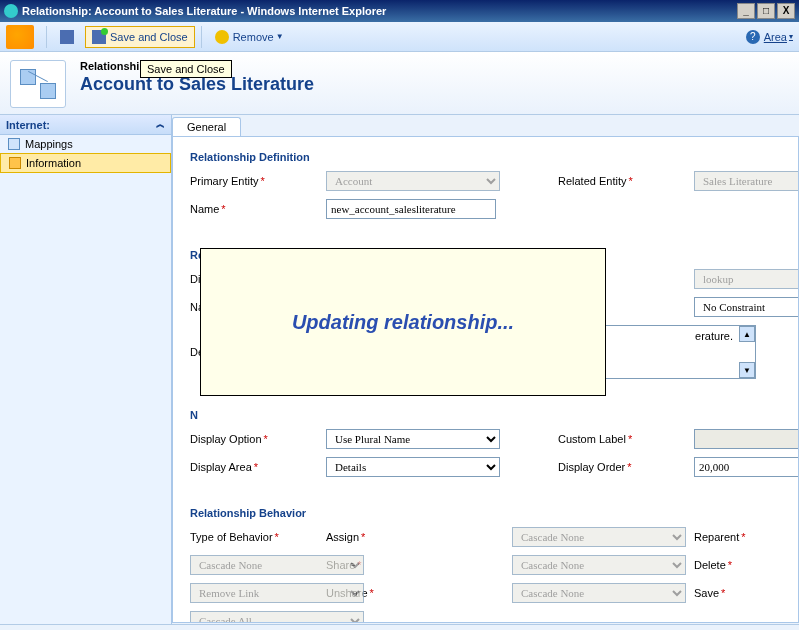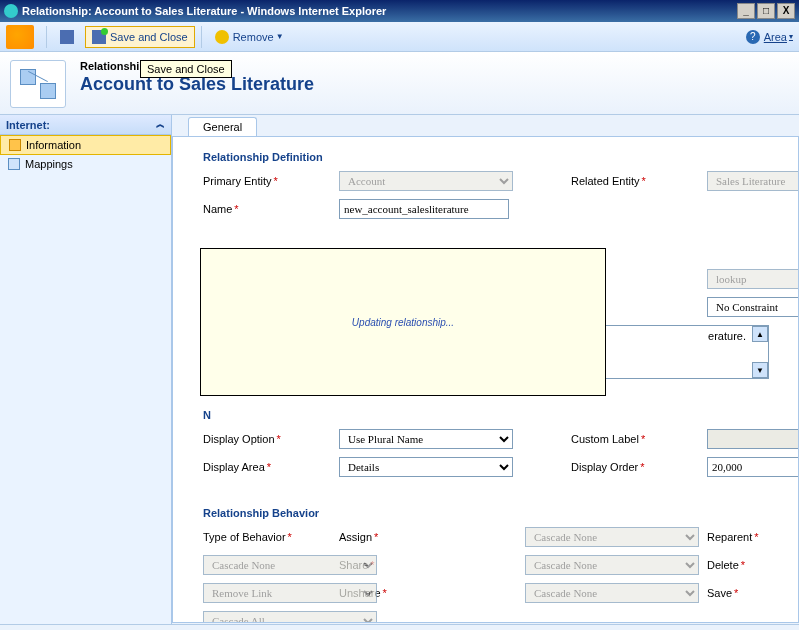--- a/index.html
+++ b/index.html
@@ -41,41 +41,41 @@
 .sidebar { width:172px; background:#eaf3ff; border-right:1px solid #a9c7e9; }
 .details-hdr { background:linear-gradient(#dfeaff,#c7ddf9); color:#15428b; font-weight:bold; padding:3px 6px; display:flex; align-items:center; justify-content:space-between; border-bottom:1px solid #a9c7e9;}
 .details-hdr .chev { color:#15428b; font-size:9px; }
 .nav-item { display:flex; align-items:center; padding:3px 8px; cursor:pointer; }
 .nav-item.sel { background:#ffeba6; border:1px solid #e3b400; }
 .nav-ic { width:12px; height:12px; margin-right:5px; }
 .nav-ic.info { background:#ffc34a; border:1px solid #cc8a00; }
 .nav-ic.map { background:#cfe3fb; border:1px solid #5b8ec2; }
 
 .content { flex:1; background:#eaf2fc; padding:0 0 0 0; position:relative; overflow:hidden;}
-.tabstrip { display:flex; padding-left:16px; margin-top:2px;}
+.tabstrip { display:flex; margin-top:2px;}
 .tab { background:#fff; border:1px solid #a9c7e9; border-bottom:none; border-radius:3px 3px 0 0; padding:3px 14px; cursor:pointer;}
-.panel { background:#fff; border:1px solid #a9c7e9; margin:0 0 0 0; padding:10px 30px; height:calc(100% - 22px); overflow:hidden; }
+.panel { background:#fff; border:1px solid #a9c7e9; margin:0 0 0 0; padding:10px 17px; height:calc(100% - 22px); overflow:hidden; }
 
 .section-title { font-weight:bold; color:#15428b; margin:4px 0 8px 0; }
 .form-grid { display:grid; grid-template-columns: 130px 180px 40px 130px 180px; column-gap:6px; row-gap:8px; align-items:center; }
 .lbl { color:#000; }
 .req { color:#c00; margin-left:2px; }
 select, input[type=text], .fake-input { font:11px Tahoma; border:1px solid #7f9db9; background:#fff; padding:2px 4px; height:20px; }
 select[disabled], .fake-input.disabled, input[disabled]{ background:#ebebe4; color:#777; }
 select{ width:174px; }
 input[type=text]{ width:170px; }
 .wide-input { grid-column: 2 / span 4; width: 430px; }
 .ta-box { grid-column:2 / span 4; width:430px; height:54px; border:1px solid #7f9db9; background:#fff; position:relative; }
 .ta-box .scroll-up,.ta-box .scroll-dn{position:absolute;right:0;width:16px;height:16px;background:#cfe3fb;border:1px solid #7f9db9;display:flex;align-items:center;justify-content:center;font-size:8px;}
 .ta-box .scroll-up{top:0;} .ta-box .scroll-dn{bottom:0;}
 .spacer-row{ height:6px; grid-column:1 / -1; }
 .sub-section { font-weight:bold; color:#15428b; grid-column:1 / -1; margin-top:8px; }
 
 .modal { position:absolute; left:200px; top:248px; width:406px; height:148px; background:#ffffea; border:1px solid #000; display:flex; align-items:center; justify-content:center; z-index:30;}
-.modal-text { color:#2a4eb0; font-weight:normal; font-size:10px; font-style:italic;}
+.modal-text { color:#2a4eb0; font-weight:bold; font-size:20px; font-style:italic;}
 
 .bottom-fade { height:6px; background:#eaf2fc; border-top:1px solid #b2cbe6;}
 </style>
 </head>
 <body>
 
 <div class="titlebar">
   <div class="titlebar-icon"></div>
   <div class="titlebar-text">Relationship: Account to Sales Literature - Windows Internet Explorer</div>
   <div class="wincontrols">
@@ -122,27 +122,27 @@
     <div class="big">Account to Sales Literature</div>
   </div>
 </div>
 
 <div class="body-row">
   <div class="sidebar">
     <div class="details-hdr">
       <span>Internet:</span>
       <span class="chev">︽</span>
     </div>
+    <div class="nav-item">
+      <div class="nav-ic map"></div>
+      <span>Mappings</span>
+    </div>
     <div class="nav-item sel">
       <div class="nav-ic info"></div>
       <span>Information</span>
-    </div>
-    <div class="nav-item">
-      <div class="nav-ic map"></div>
-      <span>Mappings</span>
     </div>
   </div>
 
   <div class="content">
     <div class="tabstrip">
       <div class="tab">General</div>
     </div>
     <div class="panel">
 
       <div class="section-title">Relationship Definition</div>

